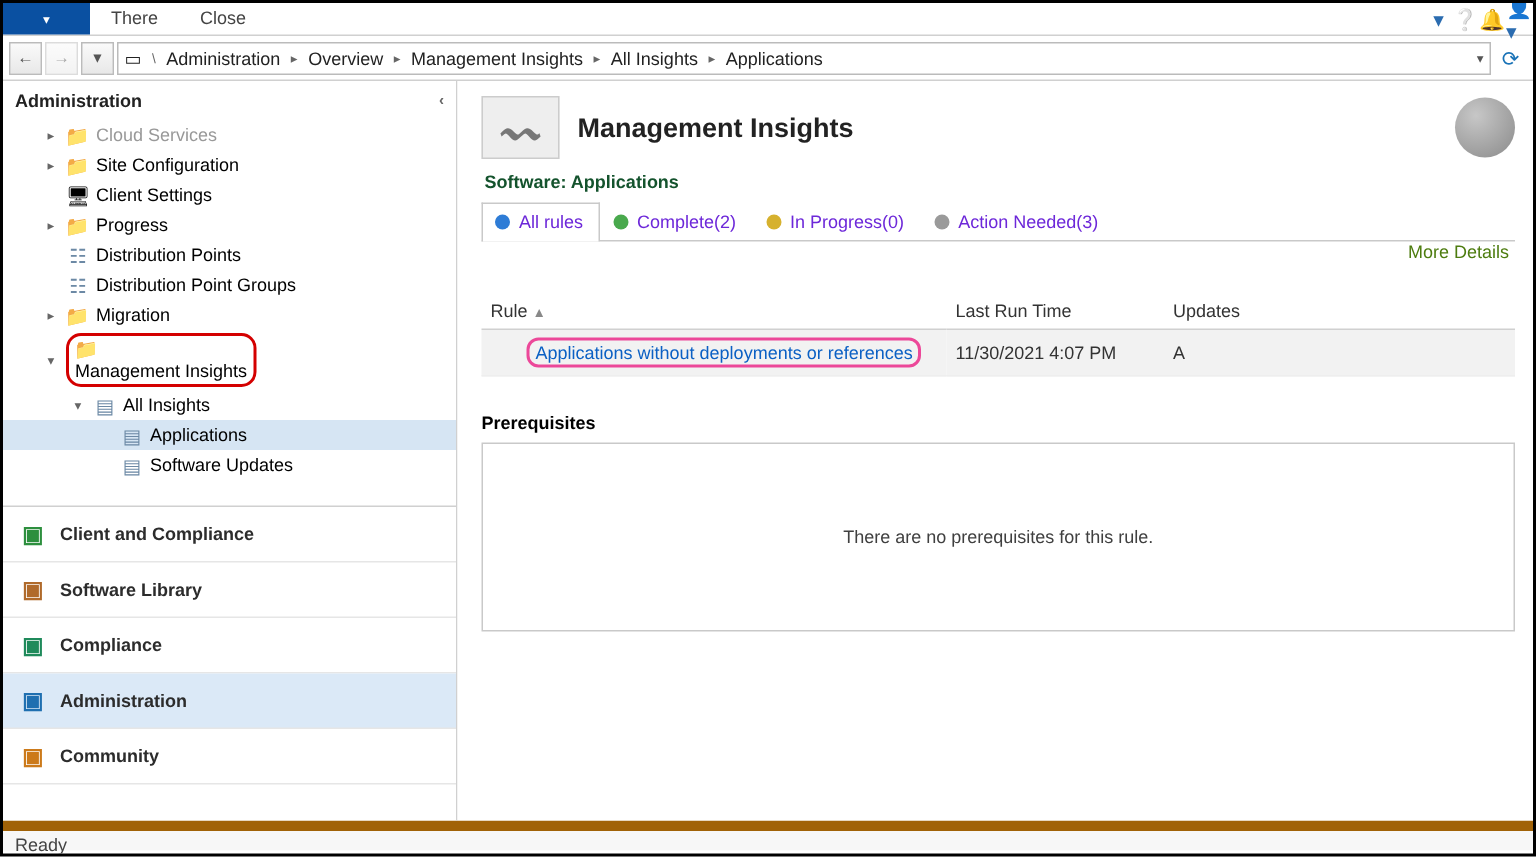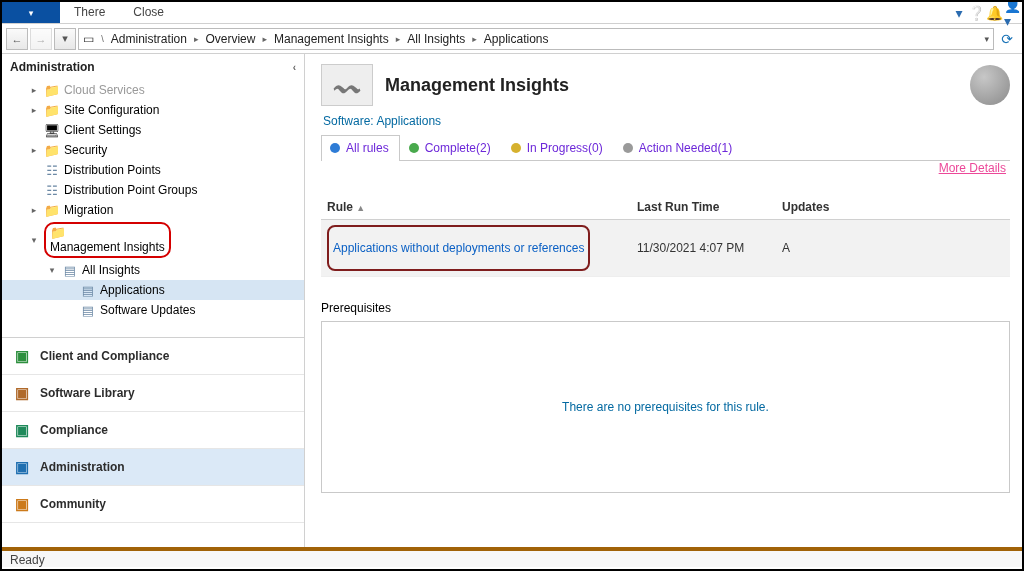--- a/index.html
+++ b/index.html
@@ -116,73 +116,73 @@
     .hdr .mi-icon {
       width:52px; height:42px; background:#eee; border:1px solid #ccc;
       display:flex; align-items:center; justify-content:center; color:#777; font-size:26px;
     }
     .hdr h1 { font-size:18px; font-weight:700; color:#222; }
     .hdr .avatar {
       width:40px; height:40px; border-radius:50%;
       background: radial-gradient(circle at 35% 30%, #c7c7c7, #8a8a8a);
       margin-left:auto;
     }
-    .subline { color:#0369a1; margin: 4px 0 6px 2px; }
+    .subline { color:#14532d; margin: 4px 0 6px 2px; font-weight: bold; }
     .tabs {
       display:flex; align-items:center;
       border-bottom:1px solid #c9c9c9;
     }
     .tab {
       padding: 5px 10px 6px 8px;
       display:flex; align-items:center; gap:6px;
       border:1px solid transparent;
       border-bottom:none;
       position:relative; top:1px;
       color:#6d28d9;
     }
     .tab.active {
       border-color:#c9c9c9;
       background:#fff;
     }
     .dot { width:10px;height:10px;border-radius:50%; display:inline-block;}
     .dot.blue{background:#2e7cd6;} .dot.green{background:#49a94d;}
     .dot.yellow{background:#d6b12e;} .dot.grey{background:#9a9a9a;}
-    .more-link { margin-left:auto; color:#ec4899; text-decoration:underline; padding:6px 4px;}
+    .more-link { margin-left:auto; color:#4d7c0f; padding:6px 4px;}
     
     .grid {
       margin-top: 20px;
       border-collapse:collapse;
       width: 100%;
     }
     .grid th {
-      text-align:left; font-weight:700; color:#333;
+      text-align:left; font-weight:400; color:#333;
       border-bottom:1px solid #d0d0d0;
       padding: 5px 6px;
       font-size:12px;
       margin-left:27px;
     }
     .grid td {
       padding: 5px 6px;
       border-bottom:1px solid #eee;
       font-size:12px;
       color:#333;
     }
     .rulelink { color:#0b60c4; }
-    .cell-ring { border:2px solid #7f1d1d; border-radius:8px; padding:14px 4px; display:inline-block;}
-    
-    .section-title { font-weight:400; margin-top:24px; margin-bottom:6px; }
+    .cell-ring { border:2px solid #ec4899; border-radius:8px; padding:1px 4px; display:inline-block;margin-left:24px;}
+    
+    .section-title { font-weight:700; margin-top:24px; margin-bottom:6px; }
     .prereq-box {
       border:1px solid #c9c9c9;
-      height: 172px;
+      height: 126px;
       display:flex; align-items:center; justify-content:center;
-      color:#0369a1;
+      color:#404040;
     }
     
     .status {
-      height:20px; border-top:4px solid #a16207;
+      height:20px; border-top:7px solid #a16207;
       padding: 2px 8px; color:#444; background:#f7f7f7;
     }
   </style>
 </head>
 <body>
 
 <div class="ribbon">
   <div class="app-btn">▾</div>
   <div class="rtab">There</div>
   <div class="rtab">Close</div>
@@ -246,21 +246,21 @@
           <span>Site Configuration</span>
         </div>
         <div class="tnode" style="padding-left: 26px;">
           <span class="tw"></span>
           <span class="ticon">🖥</span>
           <span>Client Settings</span>
         </div>
         <div class="tnode" style="padding-left: 26px;">
           <span class="tw">▸</span>
           <span class="ticon folder">📁</span>
-          <span>Security</span>
+          <span>Progress</span>
         </div>
         <div class="tnode" style="padding-left: 26px;">
           <span class="tw"></span>
           <span class="ticon" style="color: rgb(108, 137, 165);">☷</span>
           <span>Distribution Points</span>
         </div>
         <div class="tnode" style="padding-left: 26px;">
           <span class="tw"></span>
           <span class="ticon" style="color: rgb(108, 137, 165);">☷</span>
           <span>Distribution Point Groups</span>
@@ -333,21 +333,21 @@
         <div class="tab">
           <span class="dot green"></span>
           <span>Complete(2)</span>
         </div>
         <div class="tab">
           <span class="dot yellow"></span>
           <span>In Progress(0)</span>
         </div>
         <div class="tab">
           <span class="dot grey"></span>
-          <span>Action Needed(1)</span>
+          <span>Action Needed(3)</span>
         </div>
       </div>
     <div style="text-align:right">
       <a class="more-link">More Details</a>
     </div>
 
     <table class="grid">
       <thead>
         <tr>
           <th style="width:310px"><span>Rule</span> <span style="font-size:9px;color:#888">▲</span></th>

